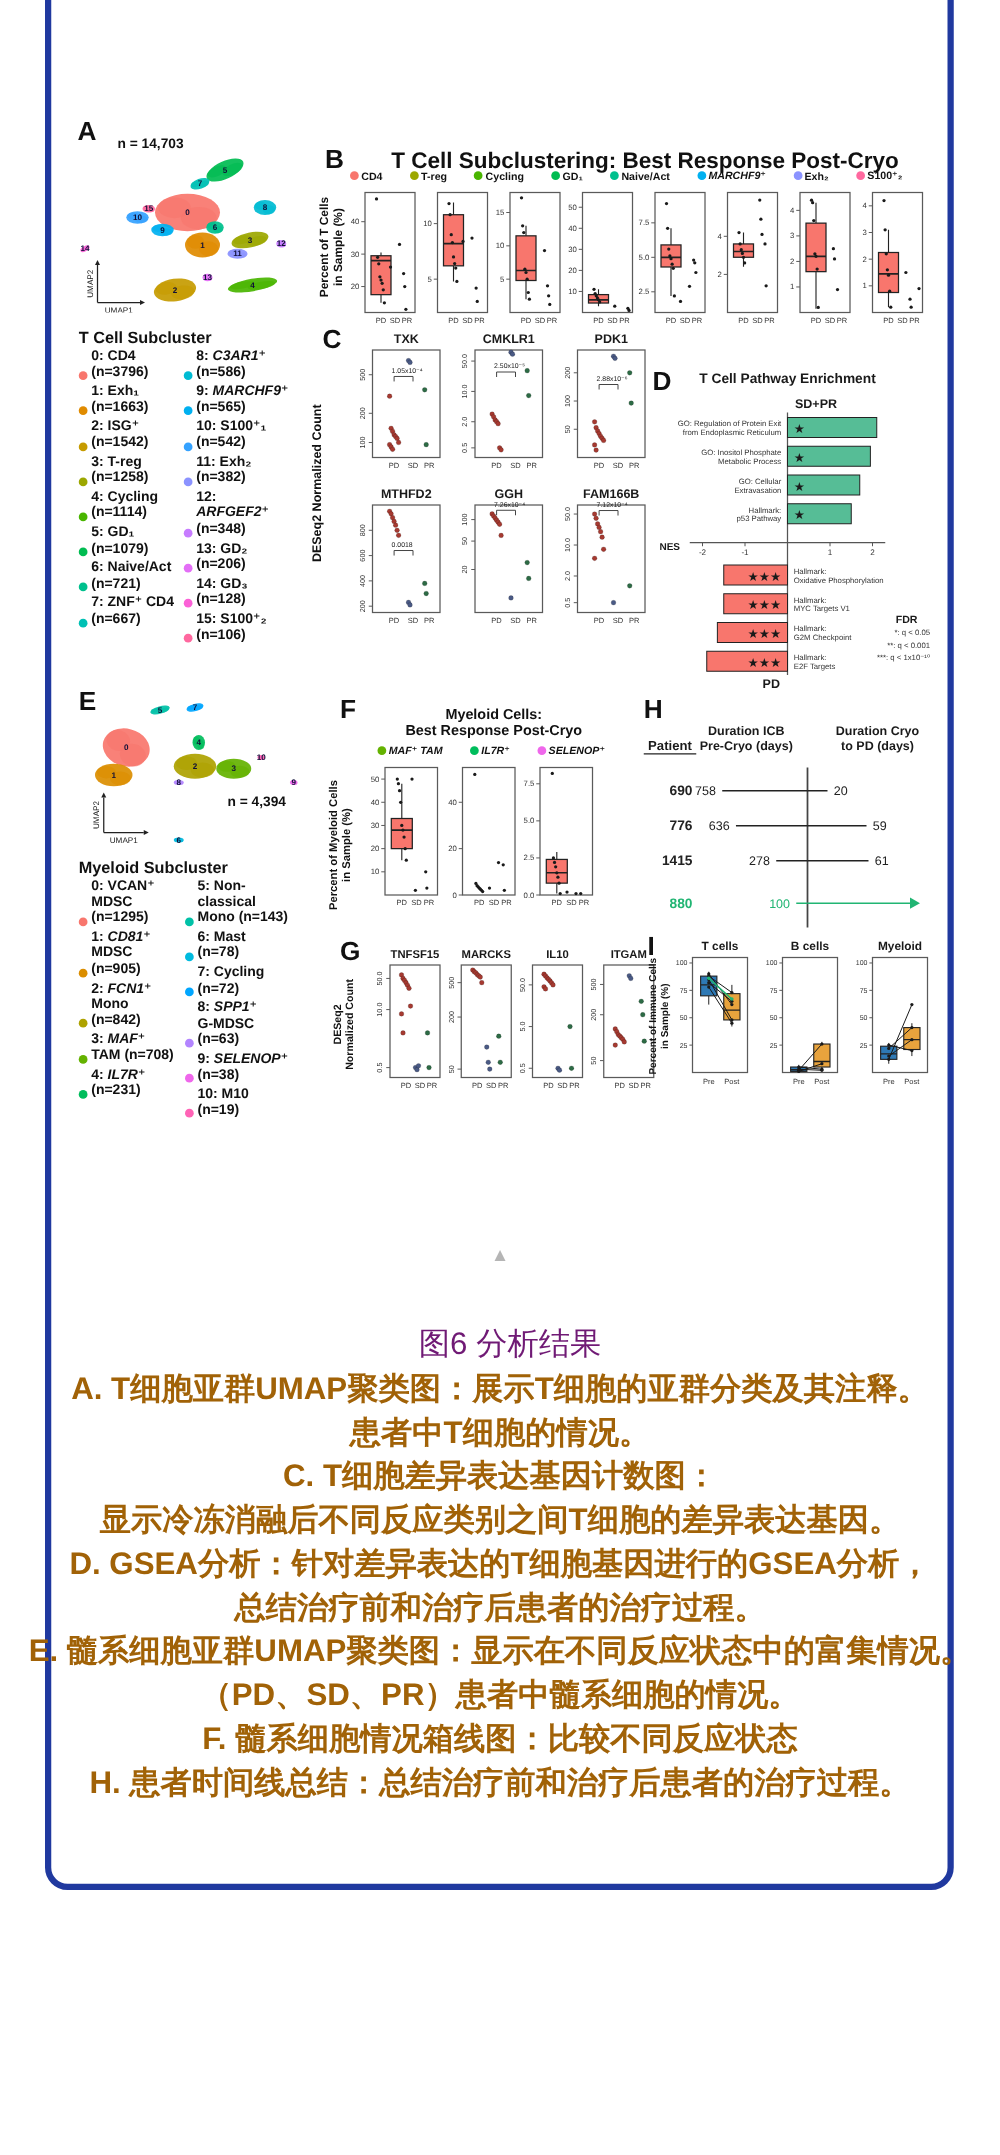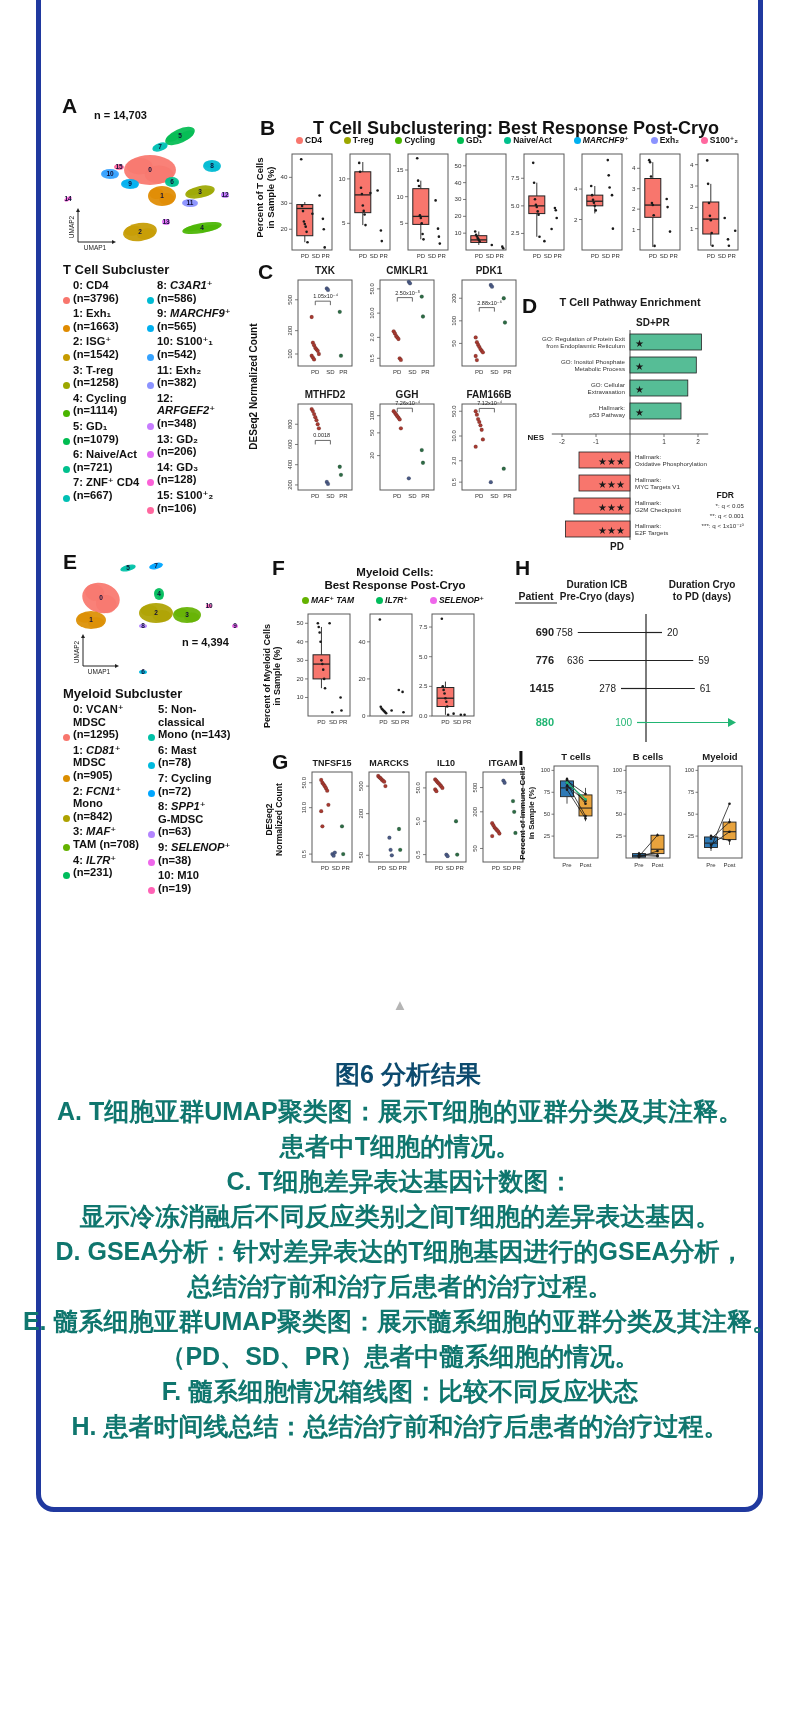--- a/index.html
+++ b/index.html
@@ -22,23 +22,23 @@
   .lg-dot{width:7px;height:7px;border-radius:50%;margin:3px 3px 0 0;flex:none;}
   .lg-lines{font-weight:bold;font-size:11.2px;line-height:12.6px;color:#111;}
   .row-legend{display:flex;justify-content:space-between;align-items:center;}
   .row-li{display:flex;align-items:center;font-weight:bold;font-size:8.5px;color:#111;}
   .row-li .lg-dot{margin:0 2px 0 0;}
   .b-title{font-weight:bold;font-size:18px;text-align:center;color:#111;}
   .f-title{font-weight:bold;font-size:11.5px;text-align:center;color:#111;line-height:13px;}
   .tri{position:absolute;left:0;right:0;top:996px;text-align:center;font-size:15px;
        color:#b5b5b5;cursor:pointer;}
   .cap-title{position:absolute;left:16px;right:0;top:1058px;text-align:center;
-             font-size:25px;font-weight:bold;color:#0c4a6e;}
+             font-size:25px;font-weight:normal;color:#701a75;}
   #caption-lines{position:absolute;left:8px;right:8px;top:1094px;text-align:center;}
-  #caption-lines div{font-size:25px;font-weight:bold;color:#0f766e;line-height:35px;}
+  #caption-lines div{font-size:25px;font-weight:bold;color:#a16207;line-height:35px;}
   svg text{font-family:"Liberation Sans","DejaVu Sans",sans-serif;}
 </style>
 </head>
 <body>
 
 <div class="frame"></div>
 
 <div class="figure">
 
   <div class="abs plabel" style="left:2px;top:6px">A</div>
@@ -263,21 +263,21 @@
           <div class="lg-lines">
             <div><span>15: S100⁺₂</span></div>
             <div><span>(n=106)</span></div>
           </div>
         </div>
       </div>
     </div>
 
   <div class="abs plabel" style="left:200px;top:28px">B</div>
   <div class="abs b-title" style="left:236px;top:30px;width:440px">T Cell Subclustering: Best Response Post-Cryo</div>
-  <div class="abs row-legend" id="b-legend" style="left:236px;top:47px;width:442px">
+  <div class="abs row-legend" id="b-legend" style="left:220px;top:47px;width:442px">
       <span class="row-li">
         <span class="lg-dot" style="background: rgb(248, 118, 109);"></span>
         <span>CD4</span>
       </span>
       <span class="row-li">
         <span class="lg-dot" style="background: rgb(156, 167, 0);"></span>
         <span>T-reg</span>
       </span>
       <span class="row-li">
         <span class="lg-dot" style="background: rgb(73, 181, 0);"></span>
@@ -1250,17 +1250,17 @@
 
 <div class="tri">▲</div>
 <div class="cap-title">图6  分析结果</div>
 <div id="caption-lines">
     <div>A. T细胞亚群UMAP聚类图：展示T细胞的亚群分类及其注释。</div>
     <div>患者中T细胞的情况。</div>
     <div>C. T细胞差异表达基因计数图：</div>
     <div>显示冷冻消融后不同反应类别之间T细胞的差异表达基因。</div>
     <div>D. GSEA分析：针对差异表达的T细胞基因进行的GSEA分析，</div>
     <div>总结治疗前和治疗后患者的治疗过程。</div>
-    <div>E. 髓系细胞亚群UMAP聚类图：展示髓系细胞的亚群分类及其注释。</div>
+    <div>E. 髓系细胞亚群UMAP聚类图：显示在不同反应状态中的富集情况。</div>
     <div>（PD、SD、PR）患者中髓系细胞的情况。</div>
     <div>F. 髓系细胞情况箱线图：比较不同反应状态</div>
     <div>H. 患者时间线总结：总结治疗前和治疗后患者的治疗过程。</div>
   </div>
 
 </body></html>

